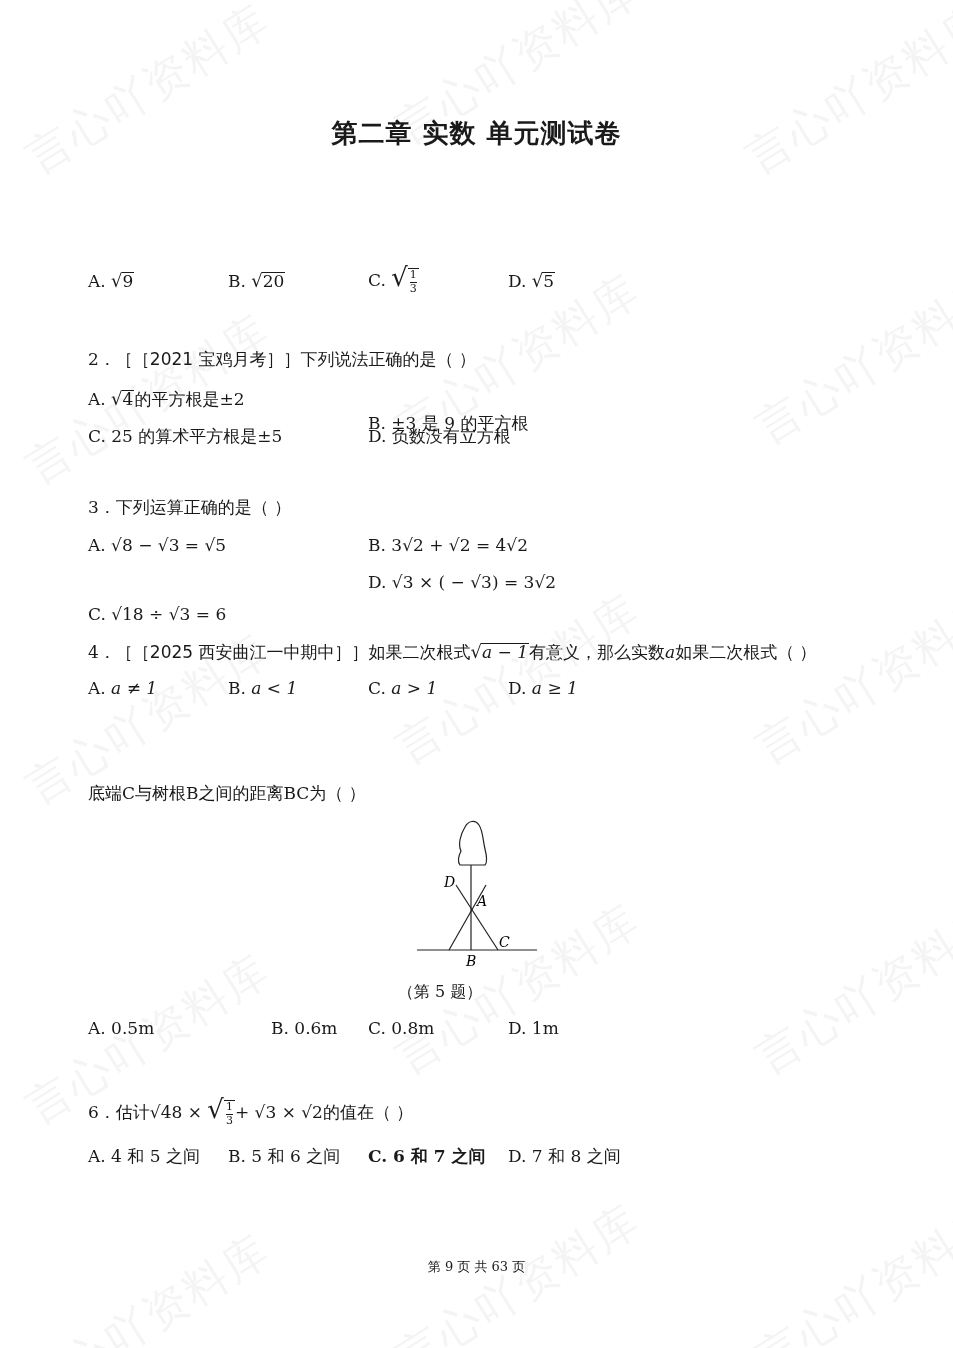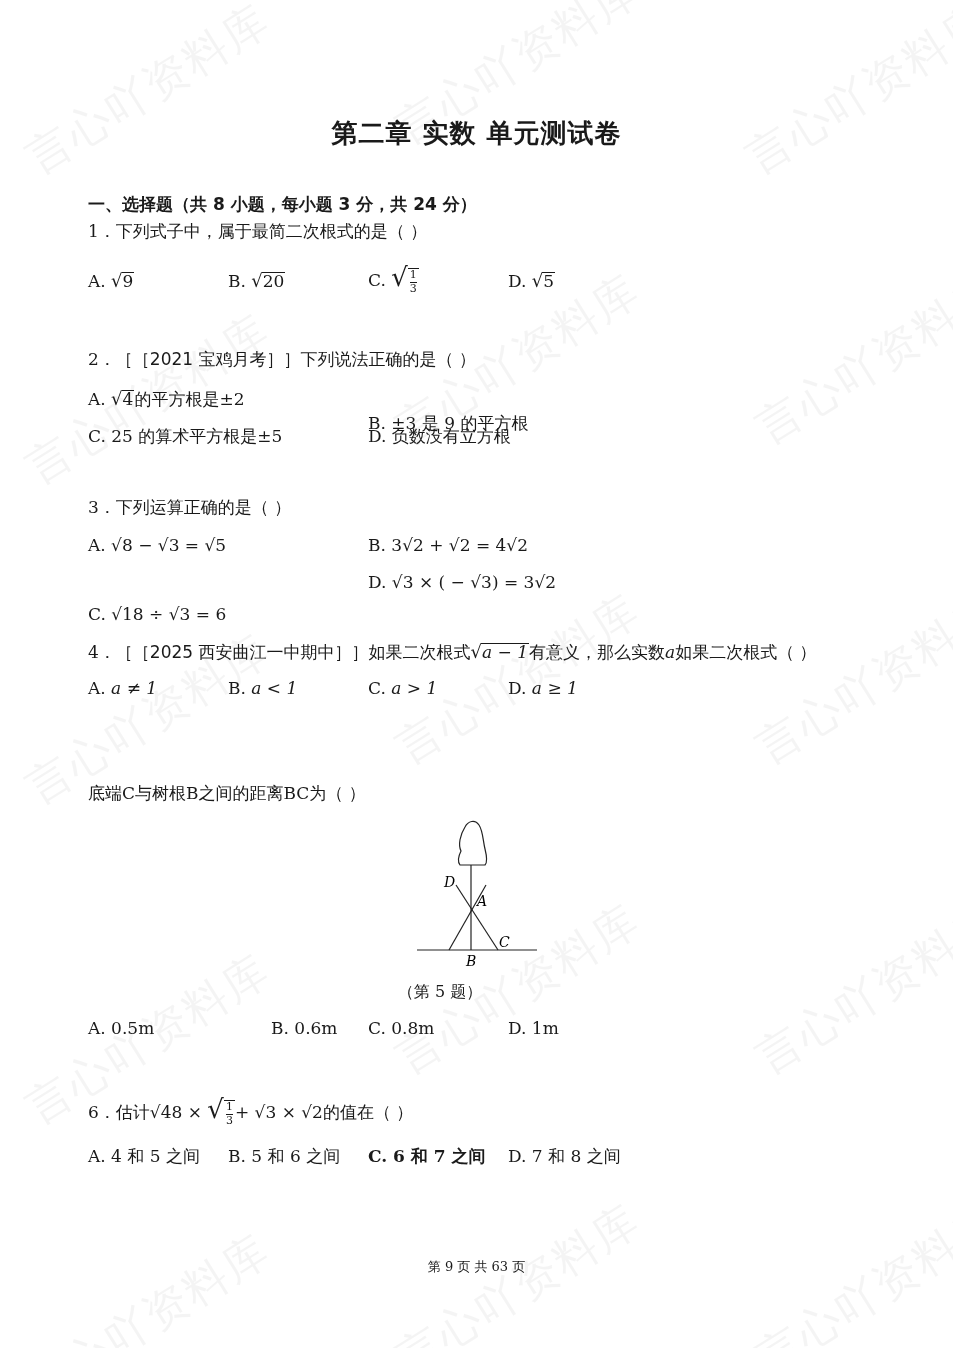--- a/index.html
+++ b/index.html
@@ -50,25 +50,21 @@
 <div class="watermark" style="left:10px;top:1010px;">言心吖资料库</div>
 <div class="watermark" style="left:380px;top:960px;">言心吖资料库</div>
 <div class="watermark" style="left:740px;top:960px;">言心吖资料库</div>
 <div class="watermark" style="left:10px;top:1290px;">言心吖资料库</div>
 <div class="watermark" style="left:380px;top:1260px;">言心吖资料库</div>
 <div class="watermark" style="left:740px;top:1260px;">言心吖资料库</div>
 
 <div class="content">
 
   <div class="title">第二章 实数 单元测试卷</div>
-  <div class="section">一、选择题（共 8 小题，每小题 3 分，共 24 分）</div>
 
-  <div class="line" style="top:220px;">
-    <span>1．</span><span>下列式子中，属于最简二次根式的是（  ）</span>
-  </div>
   <div class="opt" style="left:88px;top:270px;">
     <span>A.</span> <span class="radsign">√</span><span class="rad">9</span>
   </div>
   <div class="opt" style="left:228px;top:270px;">
     <span>B.</span> <span class="radsign">√</span><span class="rad">20</span>
   </div>
   <div class="opt" style="left:368px;top:262px;">
     <span>C.</span> <span class="radsign" style="font-size:26px;">√</span><span class="frac">
         <span>1</span>
         <span>3</span>

